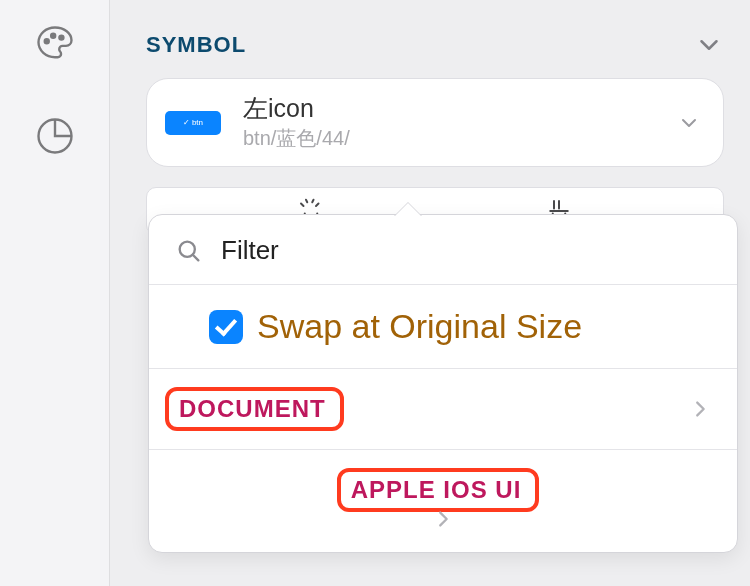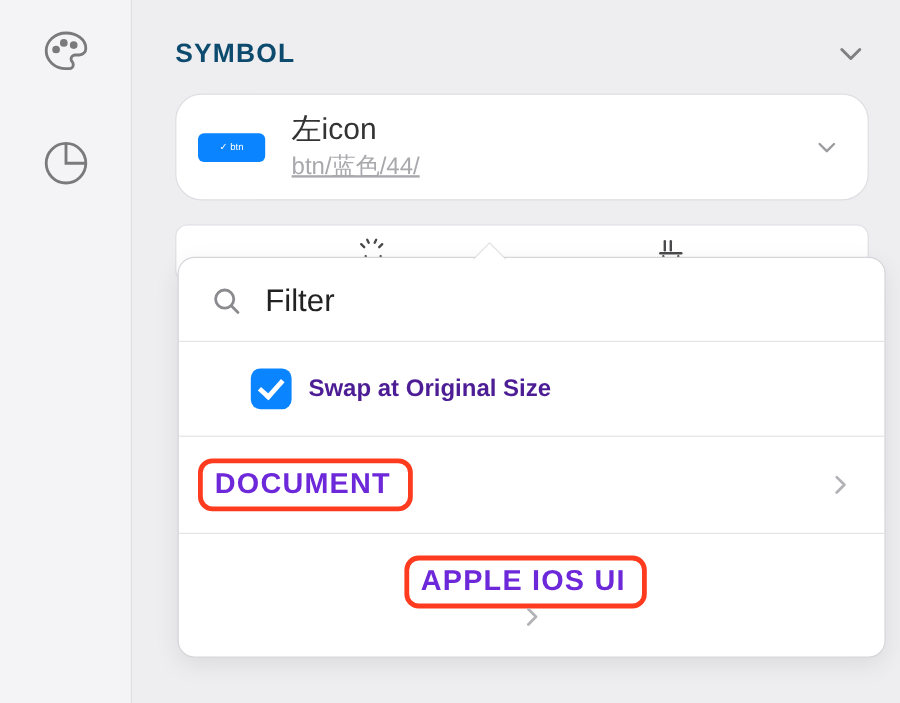--- a/index.html
+++ b/index.html
@@ -75,21 +75,20 @@
   .symbol-name {
     font-size: 25px;
     font-weight: 400;
     color: #333;
     line-height: 1.2;
   }
   .symbol-path {
     font-size: 20px;
     color: #a9a9ad;
     margin-top: 2px;
-    text-decoration: underline;
   }
   .symbol-chevron { width: 24px; height: 24px; color: #9b9ba0; }
 
   
   .partial-row {
     background: #fff;
     border: 1px solid #dedee3;
     border-radius: 10px;
     height: 48px;
     display: flex;
@@ -160,38 +159,38 @@
   .checkbox::after {
     content: "";
     position: absolute;
     left: 11px; top: 5px;
     width: 8px; height: 16px;
     border: solid #fff;
     border-width: 0 4px 4px 0;
     transform: rotate(42deg);
   }
   .swap-label {
-    font-size: 20px;
-    color: #4c1d95;
-    font-weight: 700;
+    font-size: 34px;
+    color: #a16207;
+    font-weight: 400;
   }
 
   .nav-row {
     display: flex;
     align-items: center;
     justify-content: space-between;
     padding: 22px 26px 22px 26px;
     border-bottom: 1px solid #e4e4e8;
   }
   .nav-row:last-child { border-bottom: none; flex-direction: column; }
   .nav-label {
     font-size: 24px;
     font-weight: 600;
     letter-spacing: 1px;
-    color: #6d28d9;
+    color: #be185d;
     padding: 0 8px;
   }
   .highlight {
     border: 4px solid #ff3b1f;
     border-radius: 12px;
     padding: 4px 14px 4px 10px;
     margin: -4px 0 -4px -10px;
   }
   .row-chevron { width: 22px; height: 22px; color: #b2b2b7; }
   .row-chevron svg { width:100%; height:100%; display:block; }

